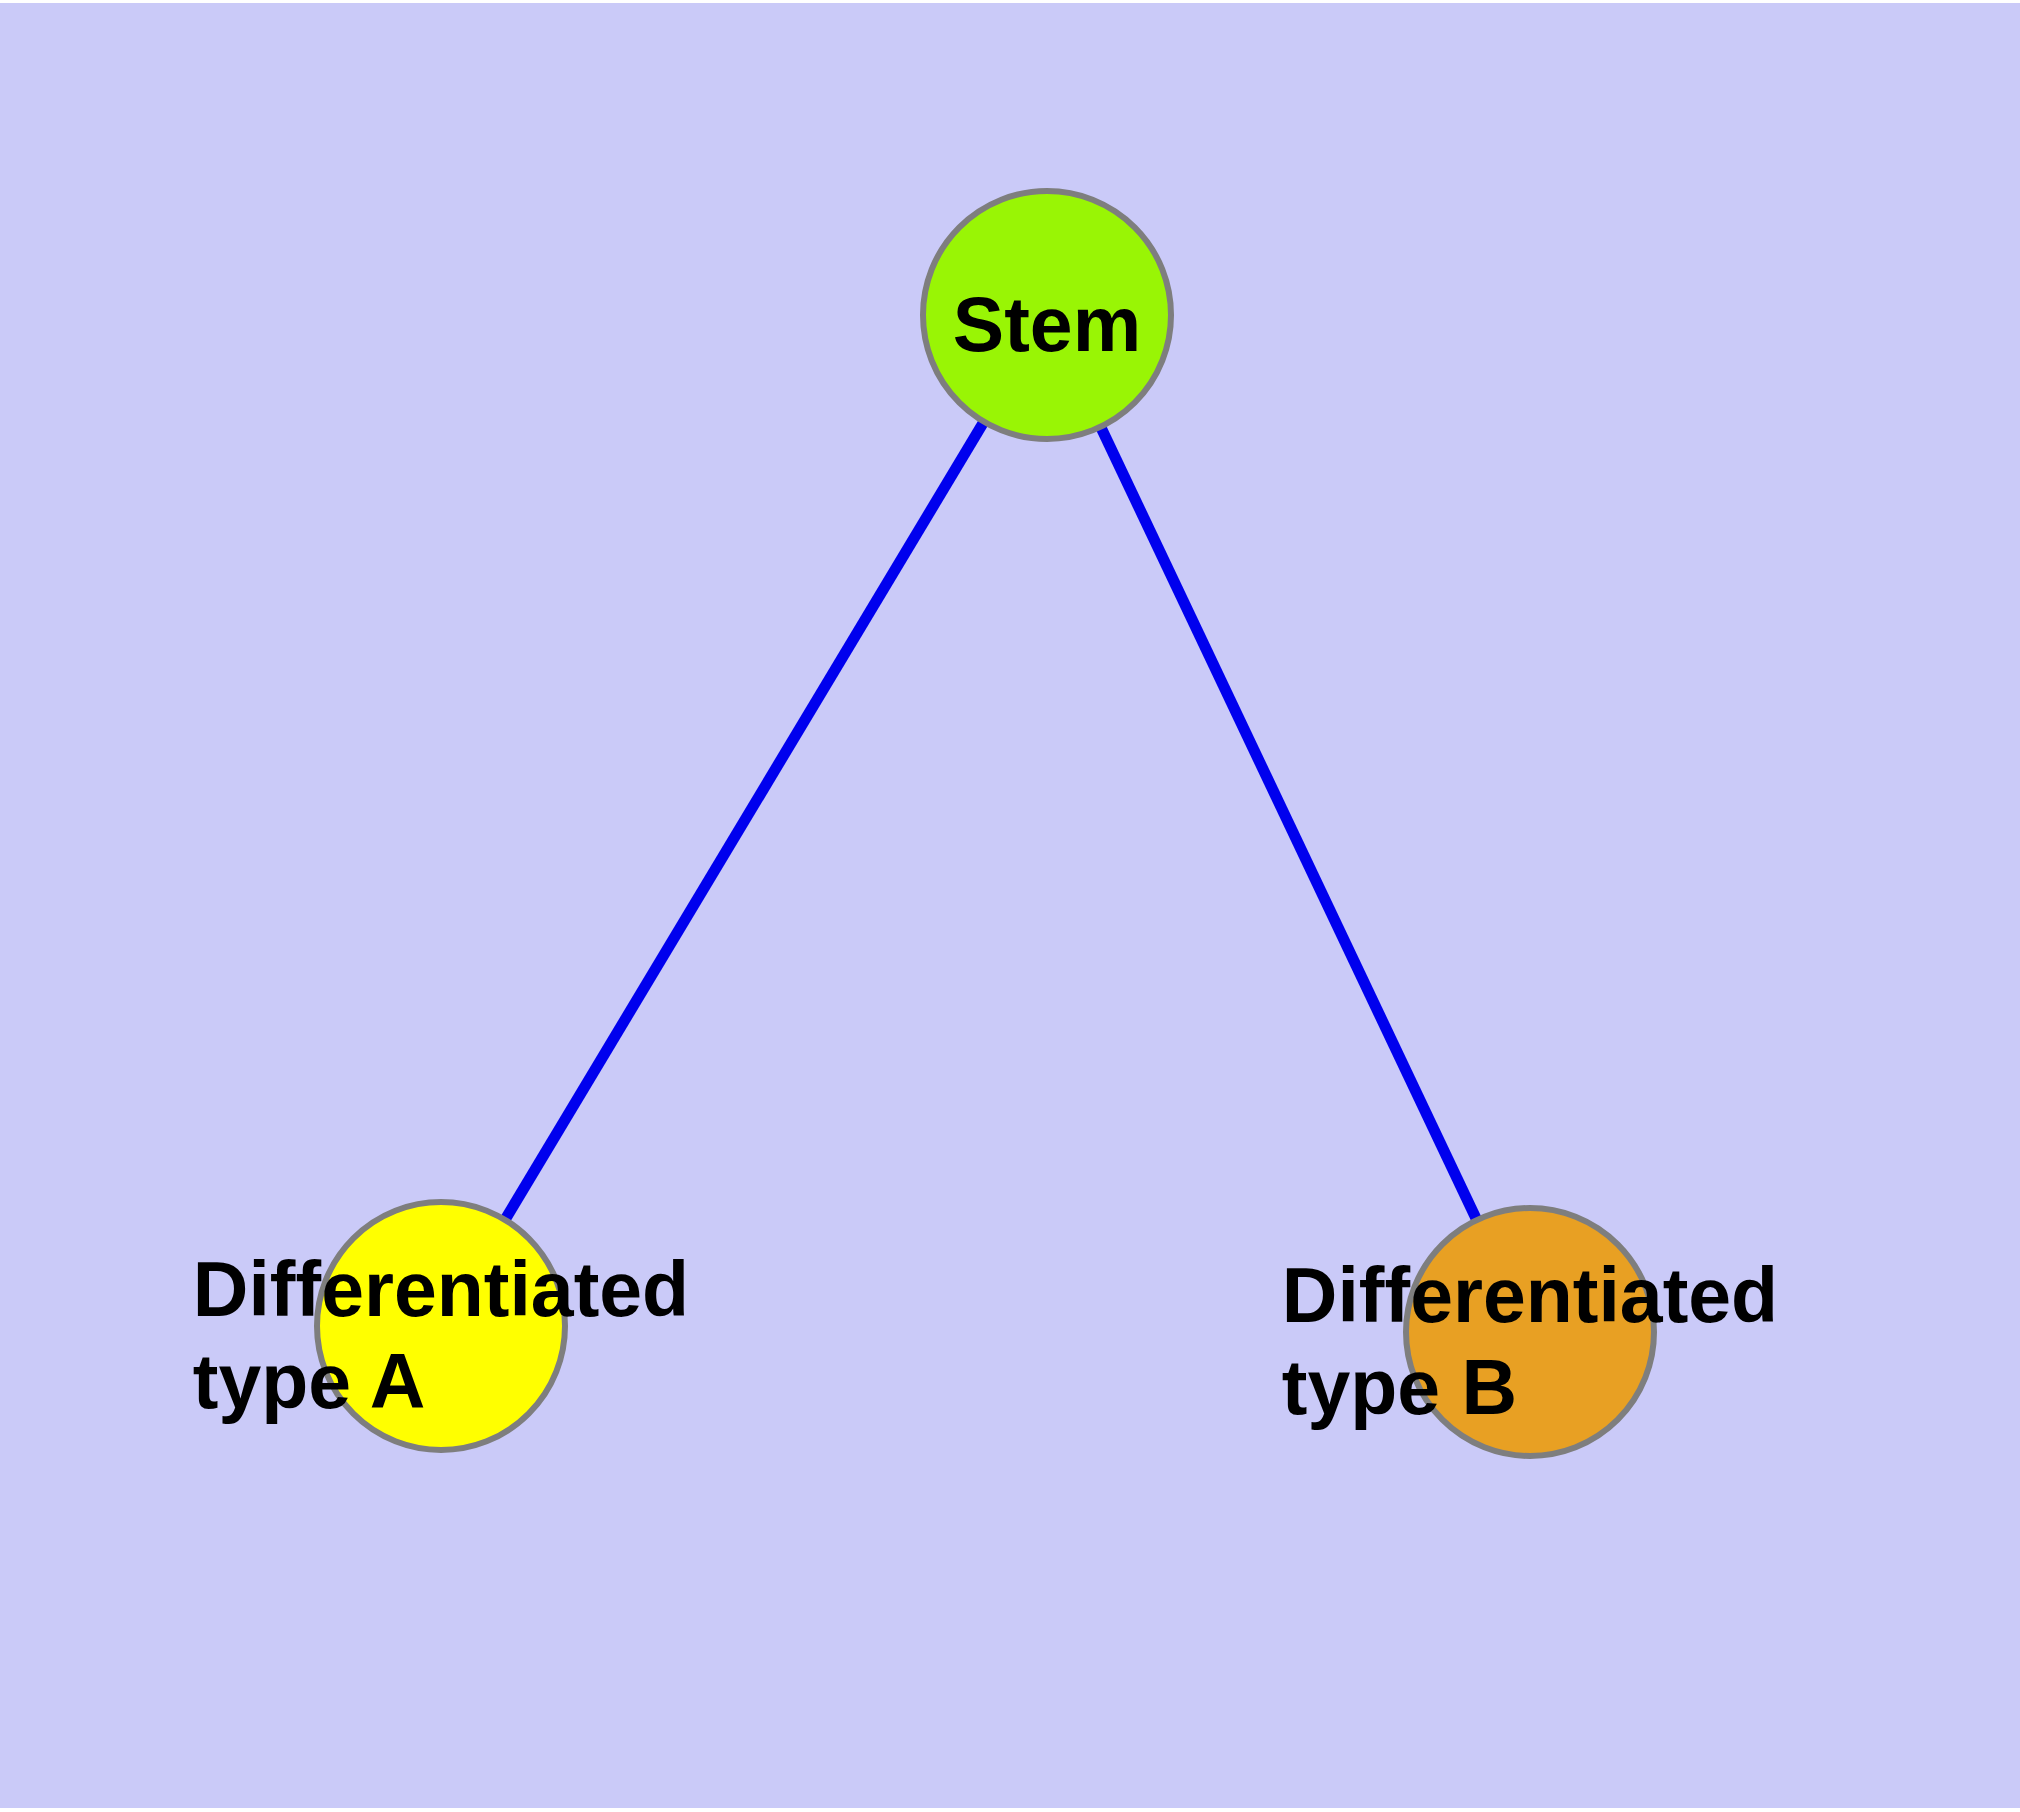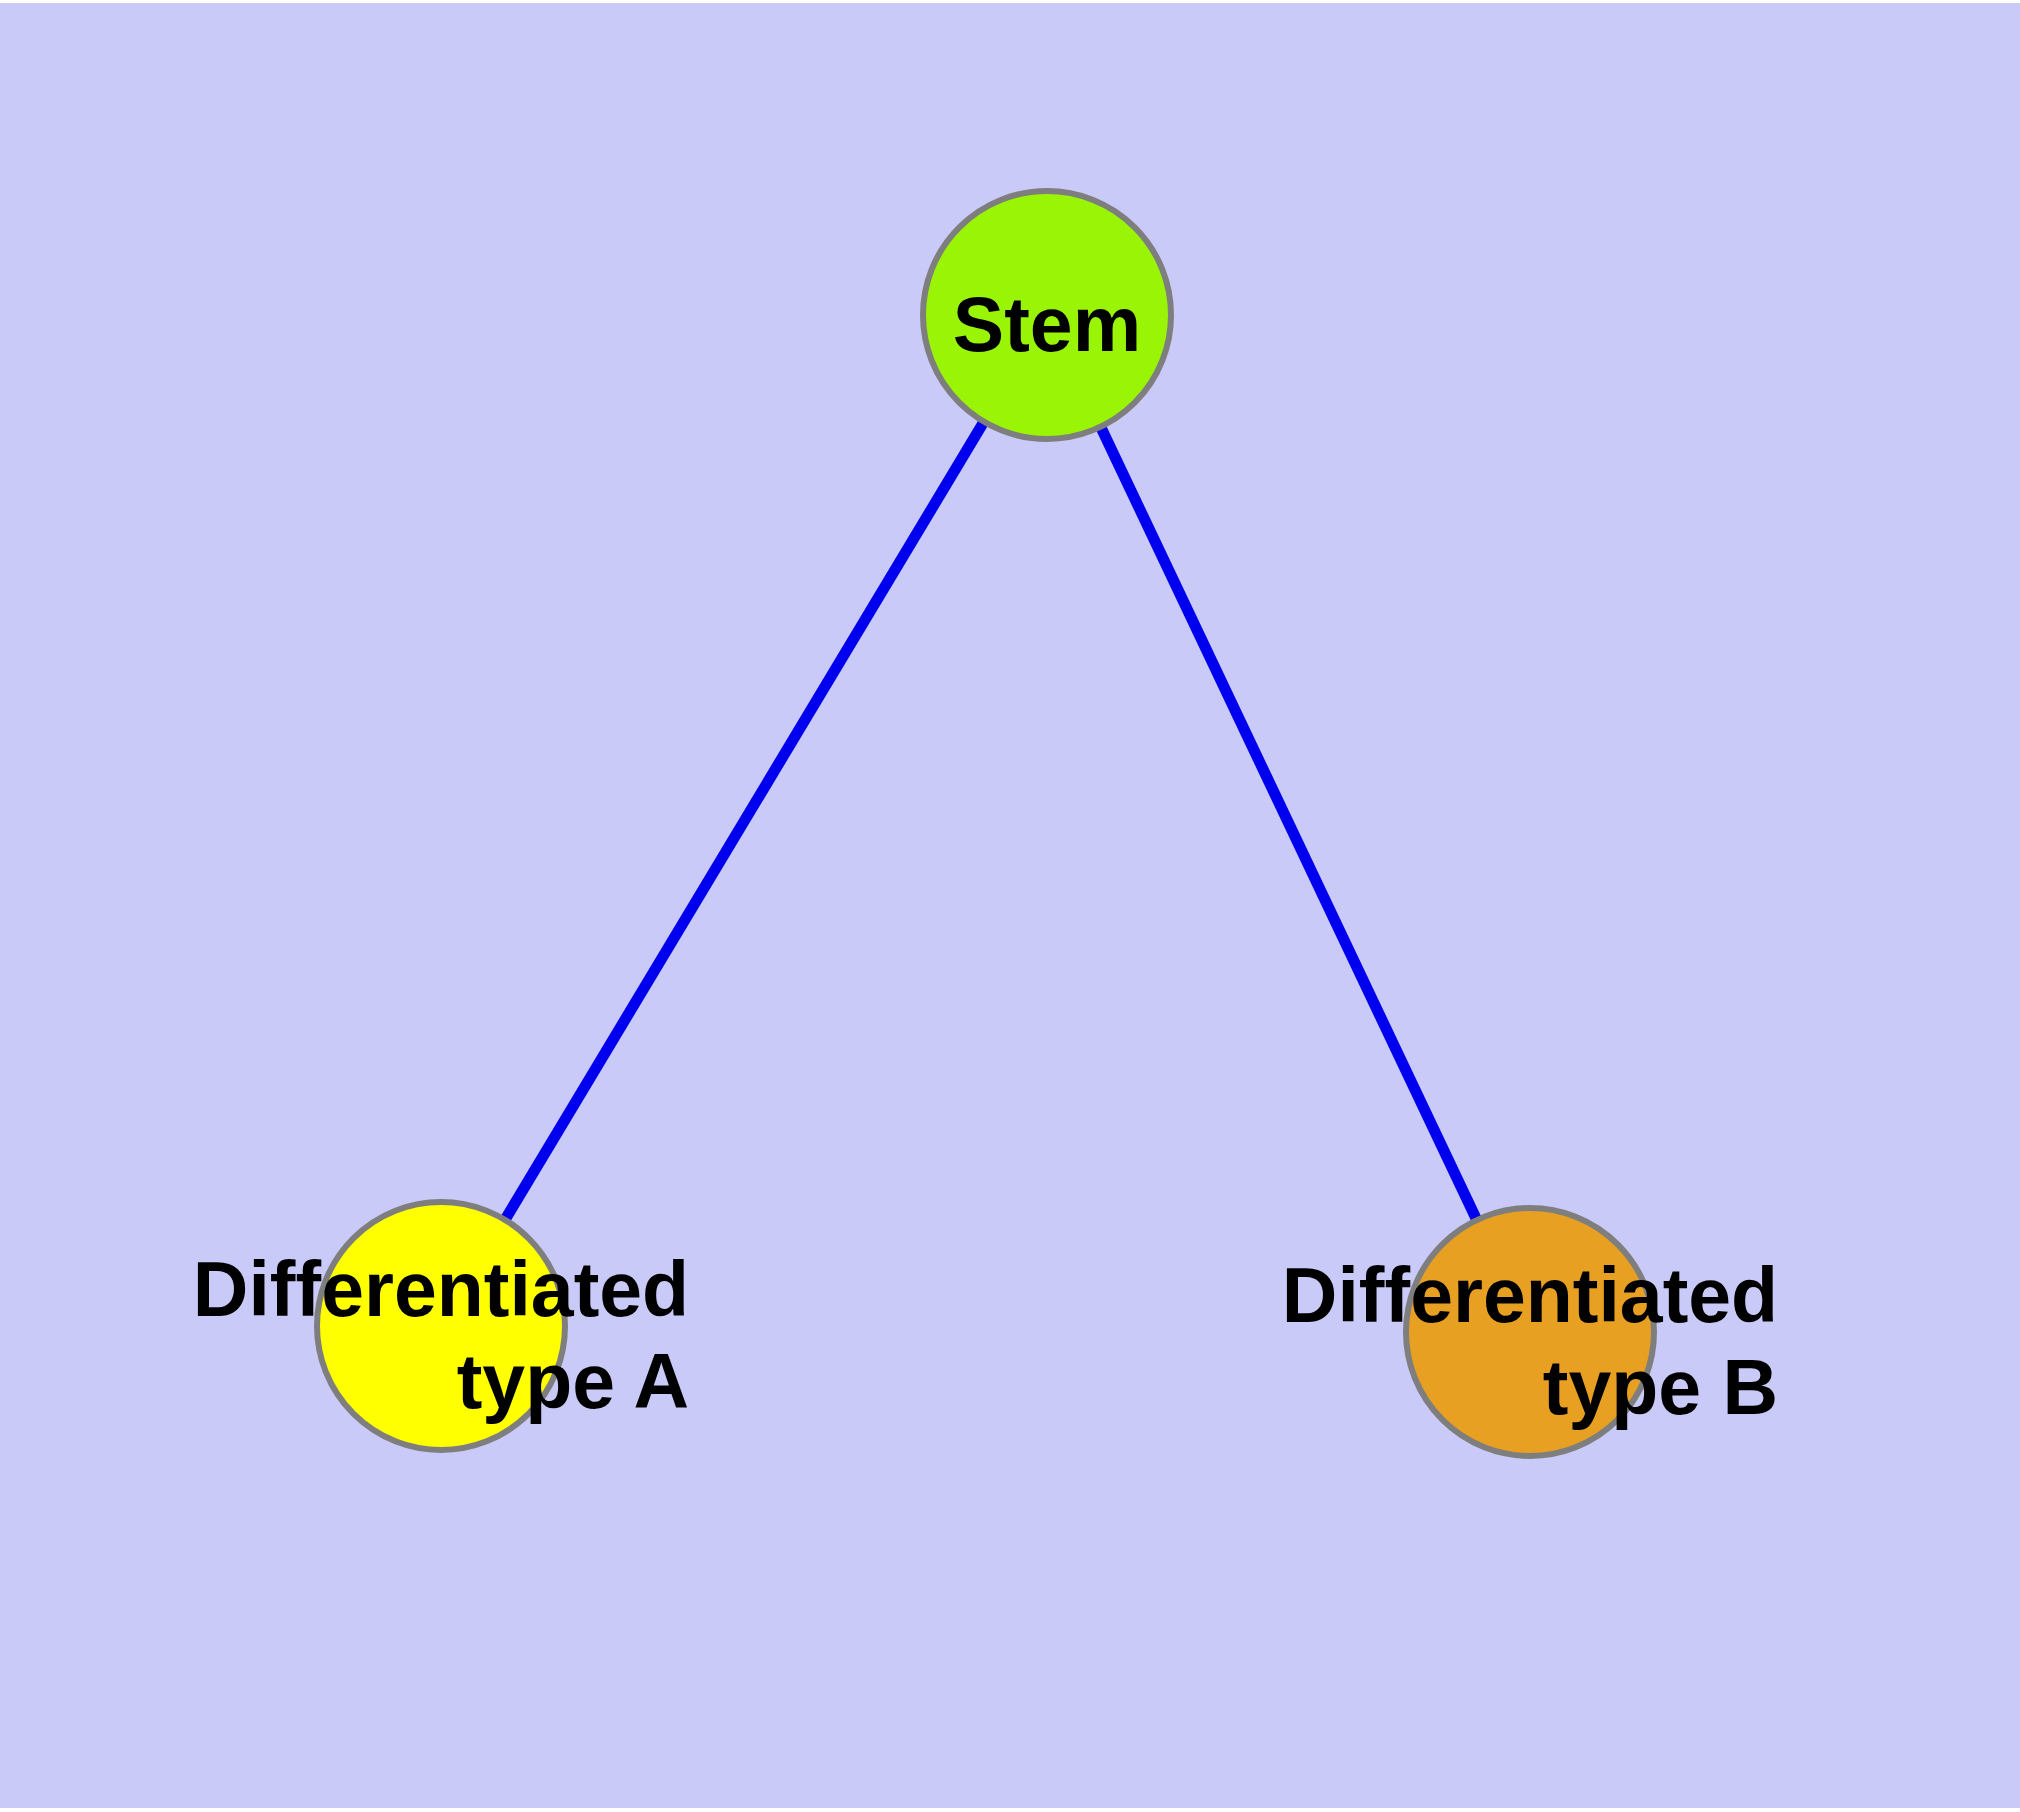--- a/index.html
+++ b/index.html
@@ -46,21 +46,21 @@
   .node-stem   { left: 920px; top: 188px;  }
   .node-type-a { left: 314px;  top: 1199px; }
   .node-type-b { left: 1403px; top: 1205px; }
   .node-label {
     position: absolute;
     left: 50%;
     top: calc(50% + 9.3px);
     transform: translate(-50%, -50%);
     width: max-content;
     white-space: pre-line;
-    text-align: right;
+    text-align: left;
     font-weight: bold;
     font-size: 77px;
     line-height: 92px;
     color: #000000;
     letter-spacing: 0px;
     z-index: 3;
   }
 </style>
 </head>
 <body>

